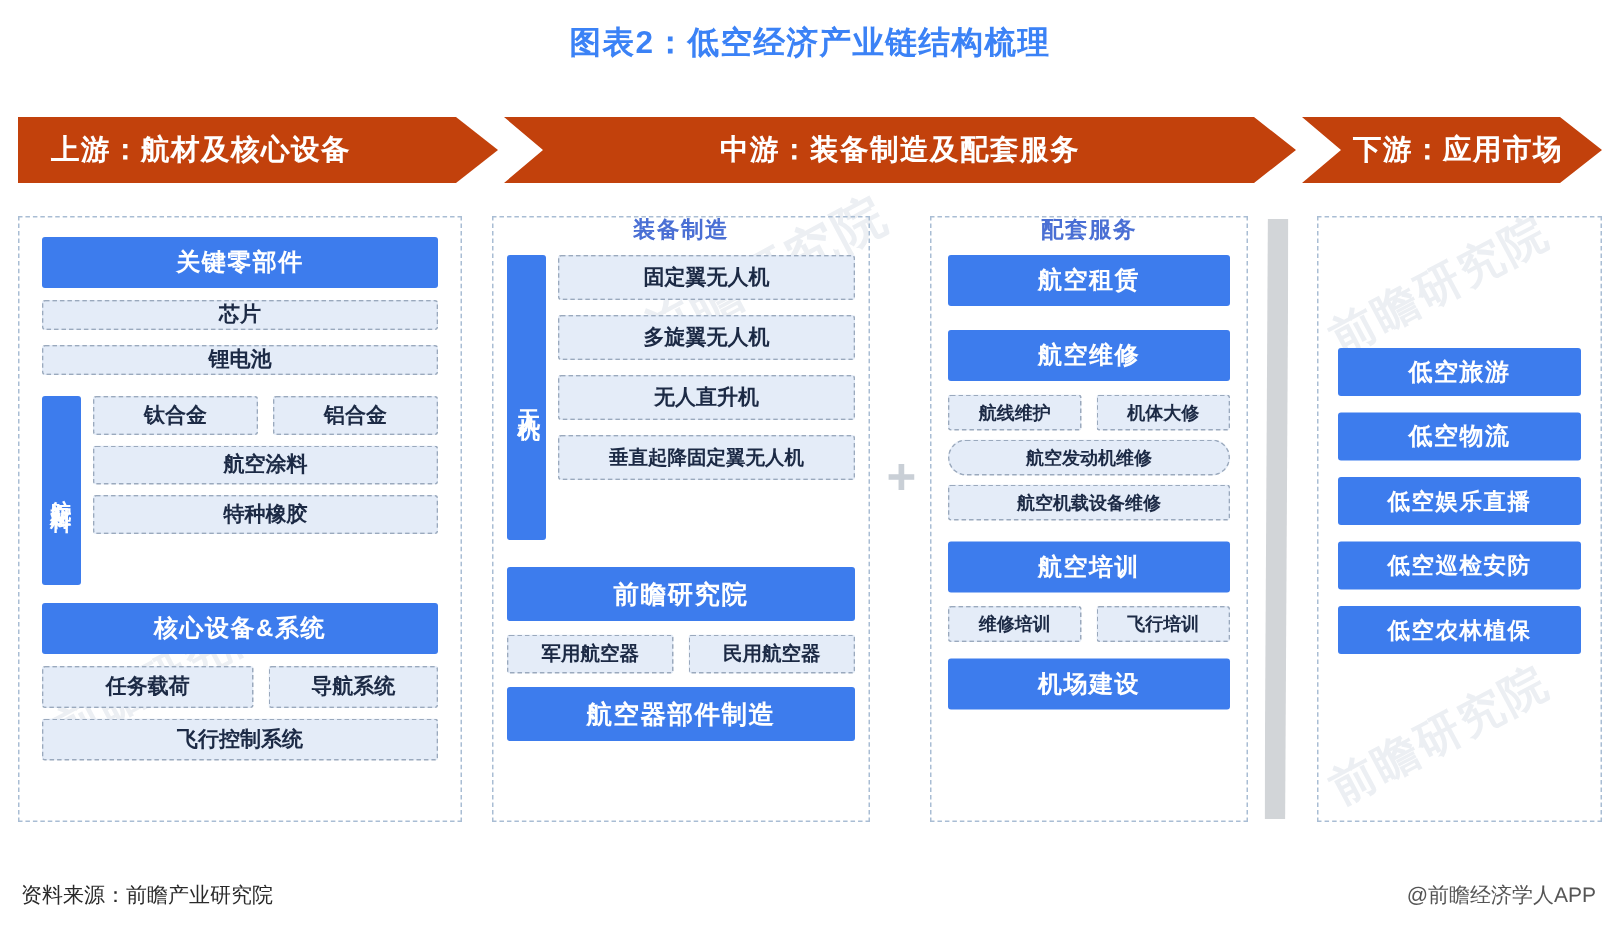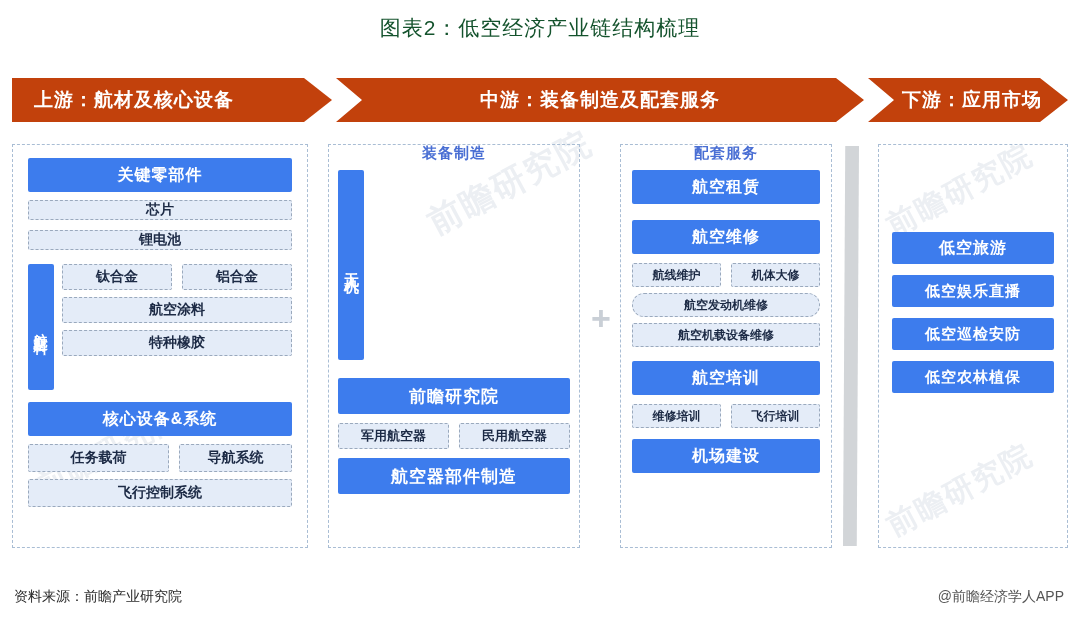--- a/index.html
+++ b/index.html
@@ -14,21 +14,21 @@
   
   .wm {
     position: absolute; color: #eceff3; font-weight: 700;
     transform: rotate(-28deg); white-space: nowrap; user-select: none;
     letter-spacing: 2px; z-index: 0;
   }
 
   
   .title {
     position: absolute; top: 14px; left: 0; width: 1080px;
-    text-align: center; font-size: 21px; font-weight: 400; color: #14532d;
+    text-align: center; font-size: 21px; font-weight: 700; color: #3b82f6;
     letter-spacing: 1px; z-index: 5;
   }
 
   
   .band { position: absolute; top: 78px; left: 12px; width: 1056px; height: 44px; z-index: 4; }
   .chev {
     position: absolute; top: 0; height: 44px;
     background: #c2410c; display: flex; align-items: center;
     color: #ffffff; font-weight: 700; font-size: 19px; letter-spacing: 1px;
   }
@@ -161,20 +161,26 @@
     </div>
     <div class="lite-box" style="height:28px; font-size:14px; margin-top:7px;">飞行控制系统</div>
   </div>
 
   <div class="sec-title" style="position:absolute; left:328px; top:144px; width:252px; z-index:3;">装备制造</div>
   <div class="dash-panel" id="equip"></div>
   <div id="equip-inner">
 
     <div style="display:flex; gap:8px;">
       <div class="vbar" style="width:26px; height:190px; font-size:15px;">无人机</div>
+      <div style="flex:1; display:flex; flex-direction:column; gap:10px;">
+        <div class="lite-box" style="height:30px; font-size:14px;">固定翼无人机</div>
+        <div class="lite-box" style="height:30px; font-size:14px;">多旋翼无人机</div>
+        <div class="lite-box" style="height:30px; font-size:14px;">无人直升机</div>
+        <div class="lite-box" style="height:30px; font-size:13px;">垂直起降固定翼无人机</div>
+      </div>
     </div>
 
     <div class="blue-box" style="height:36px; font-size:17px; margin-top:18px;">前瞻研究院</div>
 
     <div class="row" style="margin-top:9px;">
       <div class="lite-box" style="flex:1; height:26px; font-size:13px;">军用航空器</div>
       <div class="lite-box" style="flex:1; height:26px; font-size:13px;">民用航空器</div>
     </div>
 
     <div class="blue-box" style="height:36px; font-size:17px; margin-top:9px;">航空器部件制造</div>
@@ -202,20 +208,21 @@
       <div class="lite-box" style="flex:1; height:24px; font-size:12px;">飞行培训</div>
     </div>
 
     <div class="blue-box" style="height:34px; font-size:16px; margin-top:11px;">机场建设</div>
   </div>
 
   <div class="dash-panel" id="down"></div>
   <div id="down-inner">
     <div style="height:78px;"></div>
     <div class="blue-box" style="height:32px; font-size:16px;">低空旅游</div>
+    <div class="blue-box" style="height:32px; font-size:16px; margin-top:11px;">低空物流</div>
     <div class="blue-box" style="height:32px; font-size:15px; margin-top:11px;">低空娱乐直播</div>
     <div class="blue-box" style="height:32px; font-size:15px; margin-top:11px;">低空巡检安防</div>
     <div class="blue-box" style="height:32px; font-size:15px; margin-top:11px;">低空农林植保</div>
   </div>
 
   <div class="foot foot-left">资料来源：前瞻产业研究院</div>
   <div class="foot foot-right">@前瞻经济学人APP</div>
 
 </div>
 

